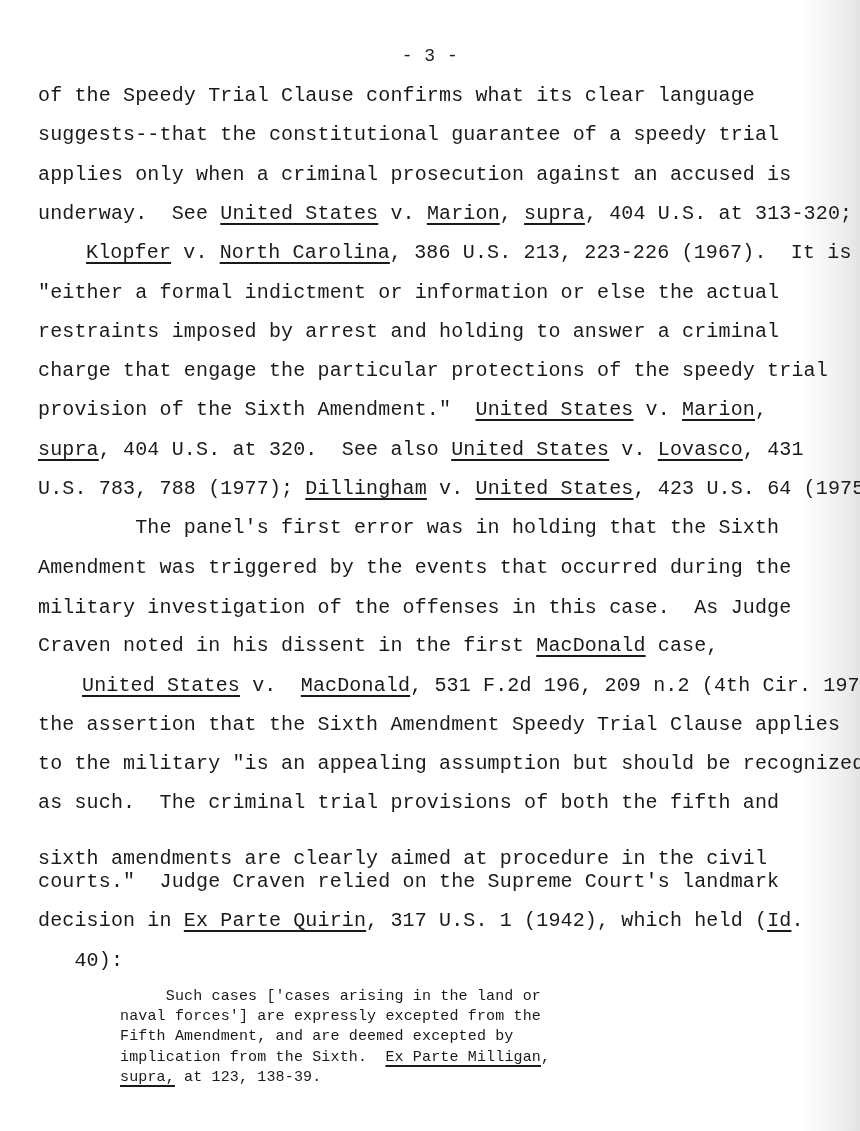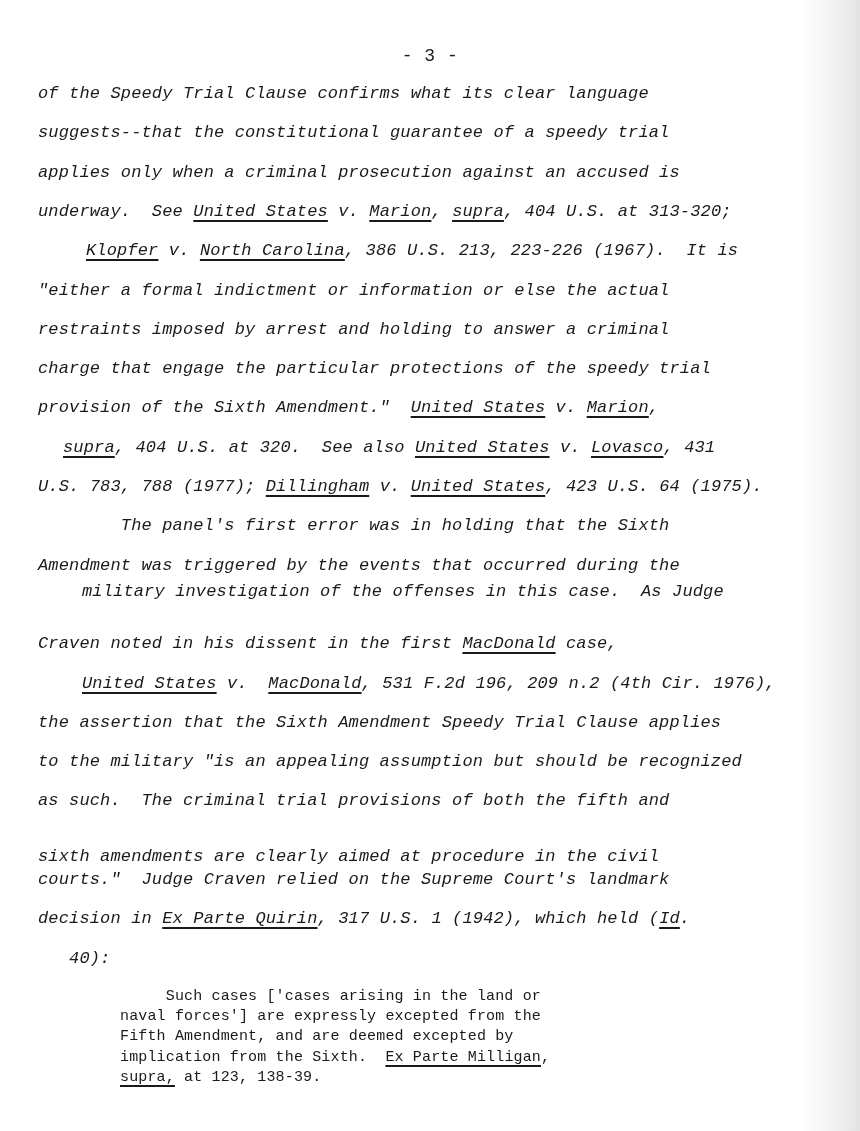--- a/index.html
+++ b/index.html
@@ -14,21 +14,21 @@
     position: absolute; top: 0; right: 0; width: 60px; height: 1131px;
     background: linear-gradient(to right, rgba(255,255,255,0) 0%, rgba(225,225,225,0.55) 70%, rgba(215,215,215,0.7) 100%);
     pointer-events: none;
   }
   .page-number {
     position: absolute; top: 46px; left: 0; width: 860px;
     text-align: center; font-size: 18px; letter-spacing: 0.5px;
   }
   .line {
     position: absolute; left: 38px; white-space: pre;
-    font-size: 17px; letter-spacing: 0.15px; font-style: italic;
+    font-size: 20px; letter-spacing: 0.15px;
   }
   .u { text-decoration: underline; text-underline-offset: 4px; text-decoration-thickness: 1.5px; }
   .quote-line {
     position: absolute; left: 120px; white-space: pre;
     font-size: 15px; letter-spacing: 0.15px;
   }
 </style>
 </head>
 <body>
 
@@ -39,25 +39,25 @@
 <div id="body-text">
     <div class="line" style="top: 84px;"><span>of the Speedy Trial Clause confirms what its clear language</span></div>
     <div class="line" style="top: 123.3px;"><span>suggests--that the constitutional guarantee of a speedy trial</span></div>
     <div class="line" style="top: 162.6px;"><span>applies only when a criminal prosecution against an accused is</span></div>
     <div class="line" style="top: 201.9px; text-align: right;"><span>underway.  See </span><span class="u">United States</span><span> v. </span><span class="u">Marion</span><span>, </span><span class="u">supra</span><span>, 404 U.S. at 313-320;</span></div>
     <div class="line" style="top: 241.2px; margin-left: 48px;"><span class="u">Klopfer</span><span> v. </span><span class="u">North Carolina</span><span>, 386 U.S. 213, 223-226 (1967).  It is</span></div>
     <div class="line" style="top: 280.5px;"><span>"either a formal indictment or information or else the actual</span></div>
     <div class="line" style="top: 319.8px;"><span>restraints imposed by arrest and holding to answer a criminal</span></div>
     <div class="line" style="top: 359.1px;"><span>charge that engage the particular protections of the speedy trial</span></div>
     <div class="line" style="top: 398.4px;"><span>provision of the Sixth Amendment."  </span><span class="u">United States</span><span> v. </span><span class="u">Marion</span><span>,</span></div>
-    <div class="line" style="top: 437.7px; margin-left: 25px;"><span class="u">supra</span><span>, 404 U.S. at 320.  See also </span><span class="u">United States</span><span> v. </span><span class="u">Lovasco</span><span>, 431</span></div>
+    <div class="line" style="top: 437.7px;"><span class="u">supra</span><span>, 404 U.S. at 320.  See also </span><span class="u">United States</span><span> v. </span><span class="u">Lovasco</span><span>, 431</span></div>
     <div class="line" style="top: 477px;"><span>U.S. 783, 788 (1977); </span><span class="u">Dillingham</span><span> v. </span><span class="u">United States</span><span>, 423 U.S. 64 (1975).</span></div>
     <div class="line" style="top: 516.3px;"><span>        The panel's first error was in holding that the Sixth</span></div>
     <div class="line" style="top: 555.6px;"><span>Amendment was triggered by the events that occurred during the</span></div>
-    <div class="line" style="top: 582px; margin-left: 44px;"><span>military investigation of the offenses in this case.  As Judge</span></div>
+    <div class="line" style="top: 596px;"><span>military investigation of the offenses in this case.  As Judge</span></div>
     <div class="line" style="top: 634.2px;"><span>Craven noted in his dissent in the first </span><span class="u">MacDonald</span><span> case,</span></div>
     <div class="line" style="top: 673.5px; margin-left: 44px;"><span class="u">United States</span><span> v.  </span><span class="u">MacDonald</span><span>, 531 F.2d 196, 209 n.2 (4th Cir. 1976),</span></div>
     <div class="line" style="top: 712.8px; text-align: right;"><span>the assertion that the Sixth Amendment Speedy Trial Clause applies</span></div>
     <div class="line" style="top: 752.1px;"><span>to the military "is an appealing assumption but should be recognized</span></div>
     <div class="line" style="top: 791.4px;"><span>as such.  The criminal trial provisions of both the fifth and</span></div>
     <div class="line" style="top: 847px;"><span>sixth amendments are clearly aimed at procedure in the civil</span></div>
     <div class="line" style="top: 870px;"><span>courts."  Judge Craven relied on the Supreme Court's landmark</span></div>
     <div class="line" style="top: 909.3px;"><span>decision in </span><span class="u">Ex Parte Quirin</span><span>, 317 U.S. 1 (1942), which held (</span><span class="u">Id</span><span>.</span></div>
     <div class="line" style="top: 948.6px;"><span>   40):</span></div>
   </div>

